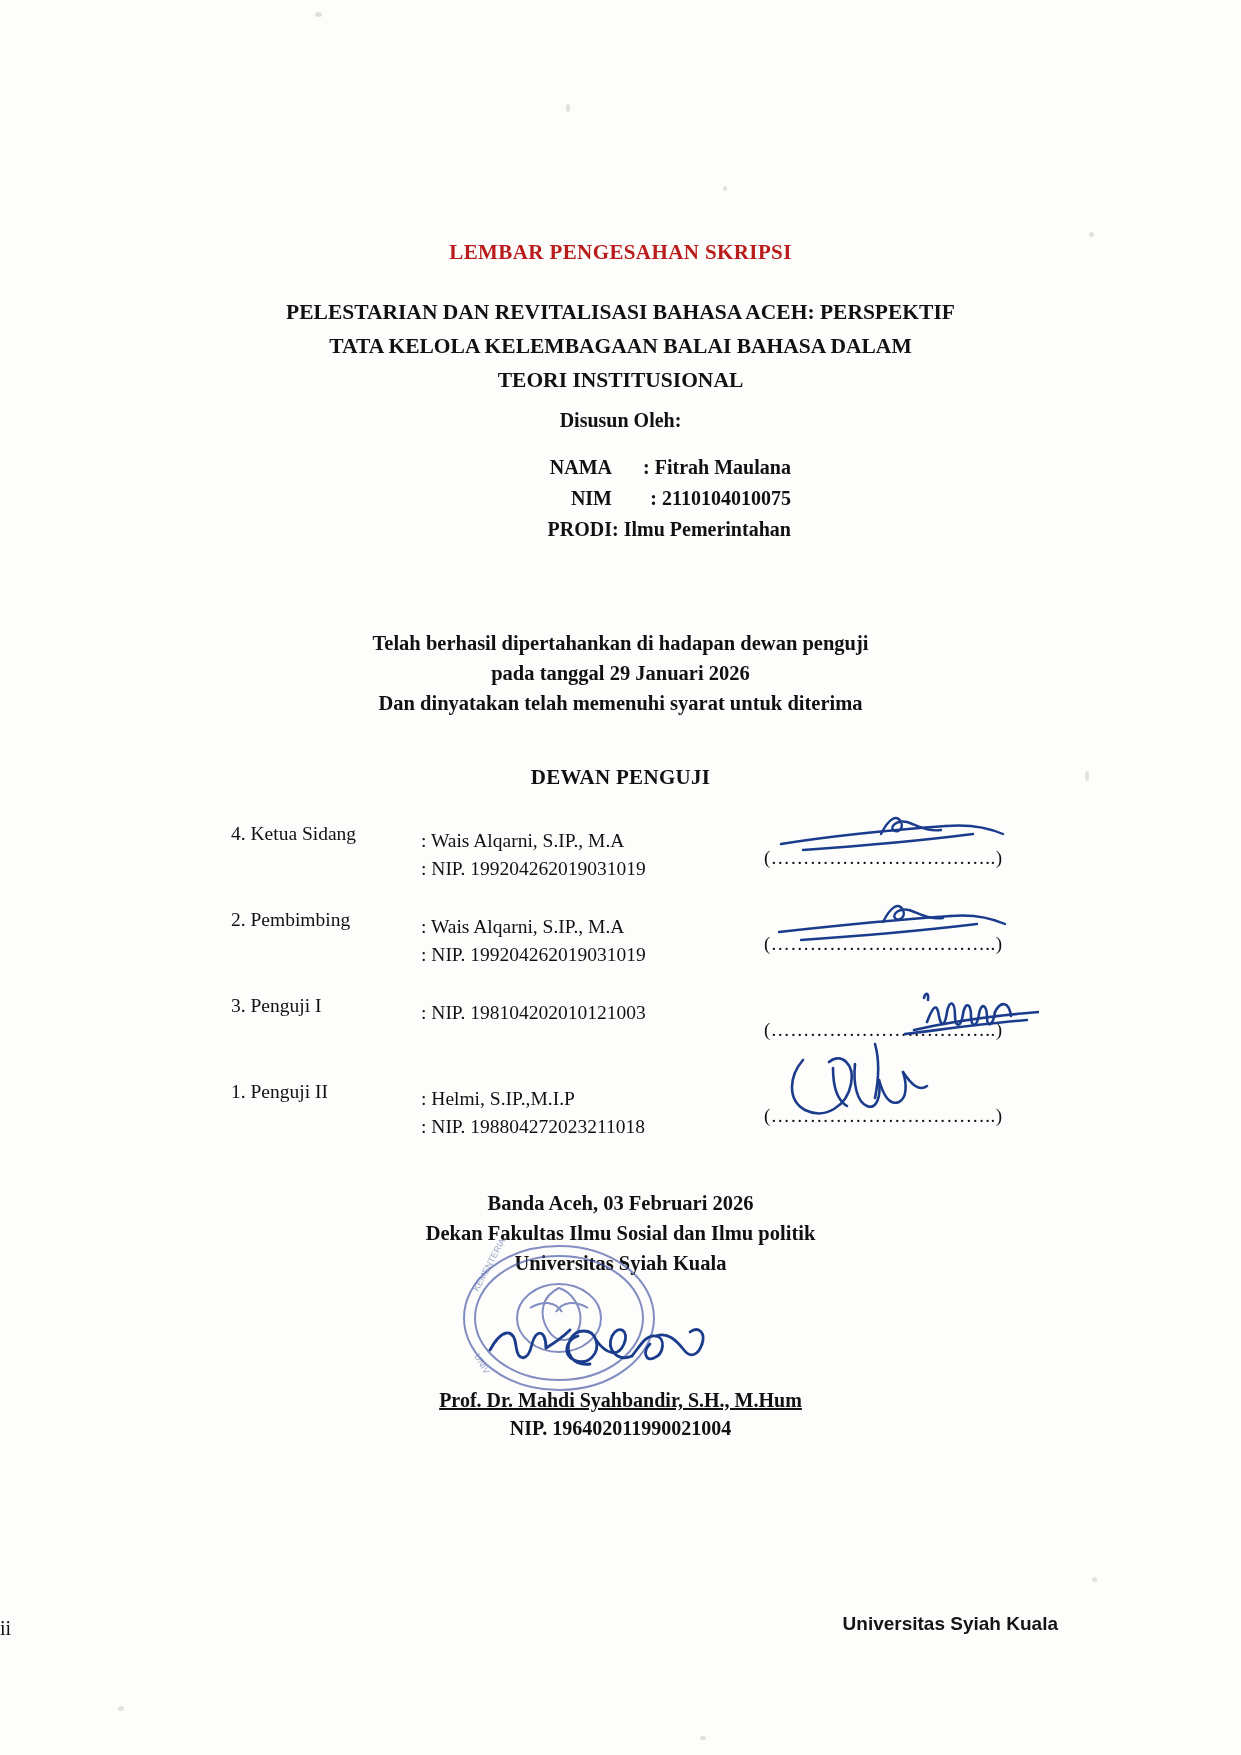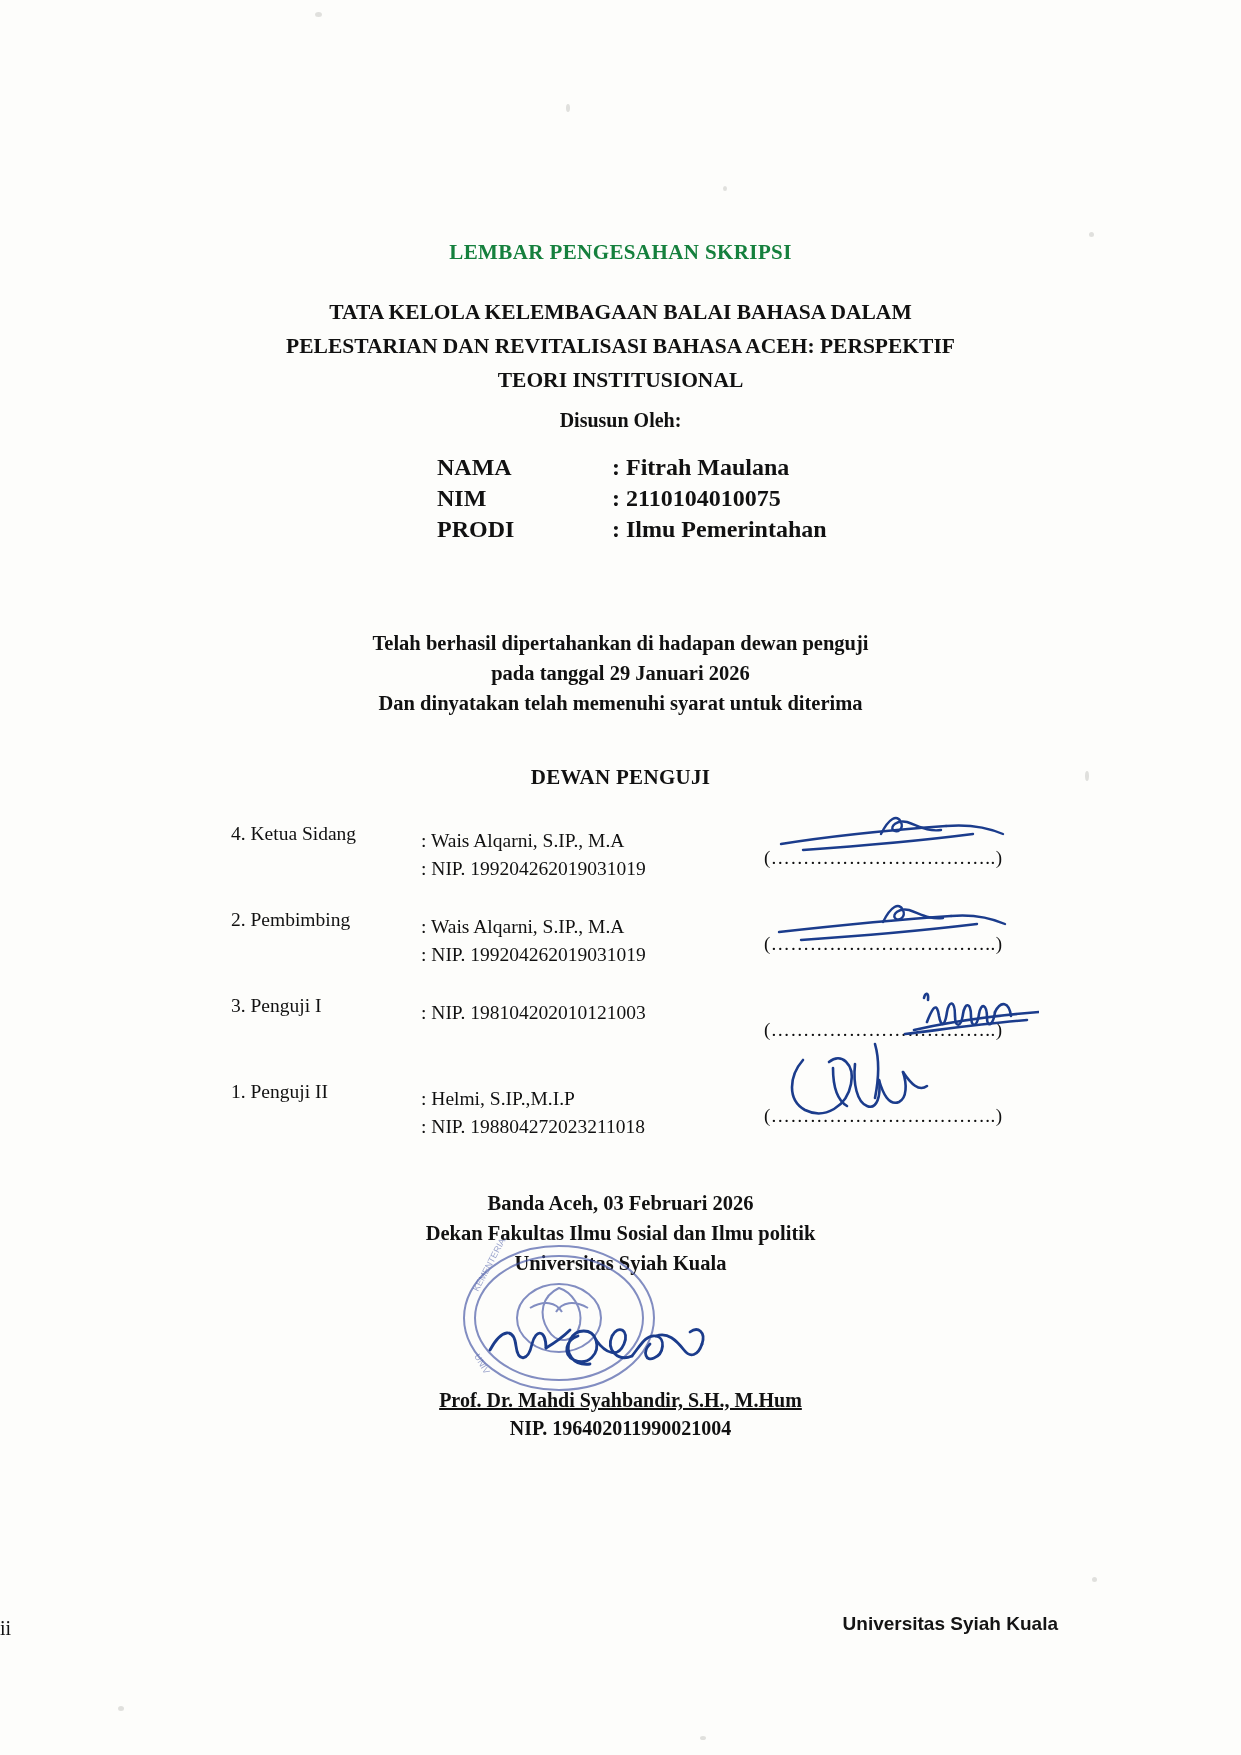--- a/index.html
+++ b/index.html
@@ -33,21 +33,21 @@
     left: 0; right: 0;
     top: 0;
   }
 
   .t-center { text-align: center; }
 
   .doc-title {
     font-weight: bold;
     font-size: 21px;
     letter-spacing: .4px;
-    color: #15803d;
+    color: #b91c1c;
   }
 
   #heading-lembar {
     position: absolute;
     top: 240px;
     width: 100%;
   }
 
   #heading-judul {
     position: absolute;
@@ -63,22 +63,23 @@
     width: 100%;
     font-weight: bold;
     font-size: 20px;
   }
 
   #identity {
     position: absolute;
     top: 452px;
     left: 437px;
     font-weight: bold;
-    font-size: 24px;
+    font-size: 20px;
     line-height: 31px;
+    text-align: right;
   }
   #identity table { border-collapse: collapse; }
   #identity td { padding: 0; vertical-align: top; }
   #identity td.lbl { width: 175px; }
   #identity td.val { white-space: nowrap; margin-left: 30px; }
 
   #statement {
     position: absolute;
     top: 628px;
     width: 100%;
@@ -207,22 +208,22 @@
   <div class="speckle" style="left:118px;top:1706px;width:6px;height:5px;"></div>
   <div class="speckle" style="left:700px;top:1736px;width:6px;height:4px;"></div>
 
   <div class="content">
 
     <div id="heading-lembar" class="t-center">
       <div class="doc-title">LEMBAR PENGESAHAN SKRIPSI</div>
     </div>
 
     <div id="heading-judul" class="t-center">
+      <div>PELESTARIAN DAN REVITALISASI BAHASA ACEH: PERSPEKTIF</div>
       <div>TATA KELOLA KELEMBAGAAN BALAI BAHASA DALAM</div>
-      <div>PELESTARIAN DAN REVITALISASI BAHASA ACEH: PERSPEKTIF</div>
       <div>TEORI INSTITUSIONAL</div>
     </div>
 
     <div id="disusun" class="t-center">Disusun Oleh:</div>
 
     <div id="identity">
       <table>
         <tbody>
             <tr>
           <td class="lbl">NAMA</td>

